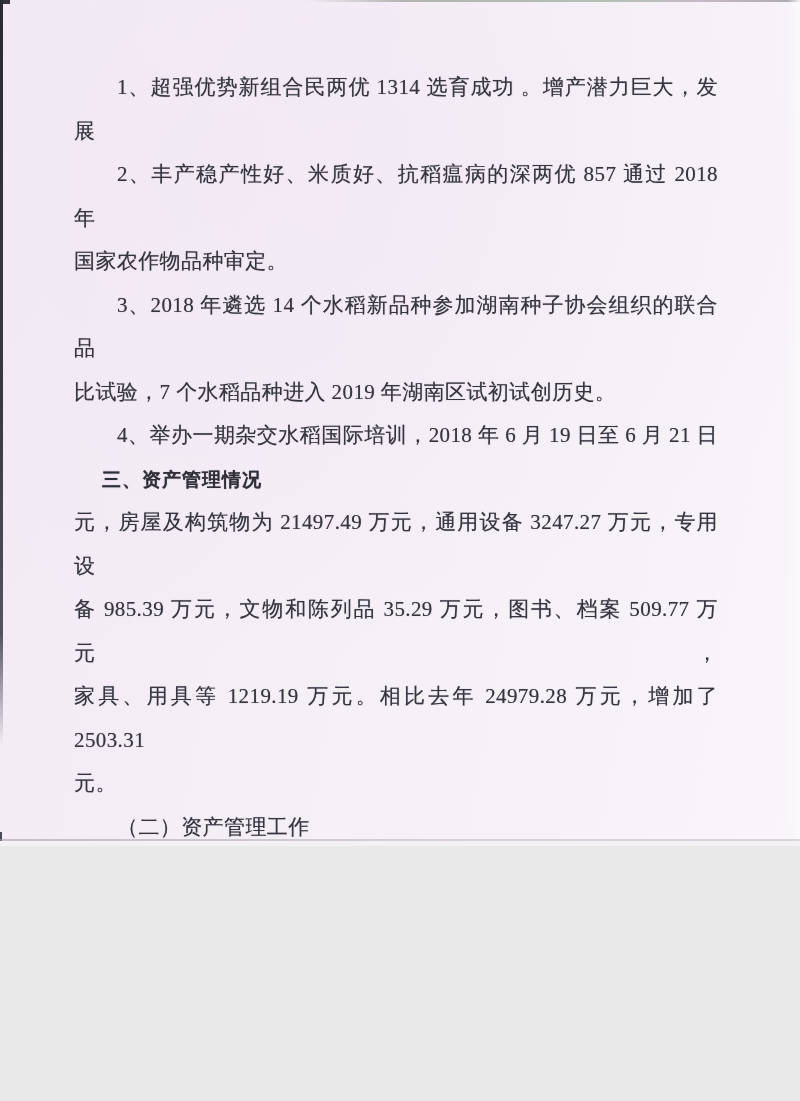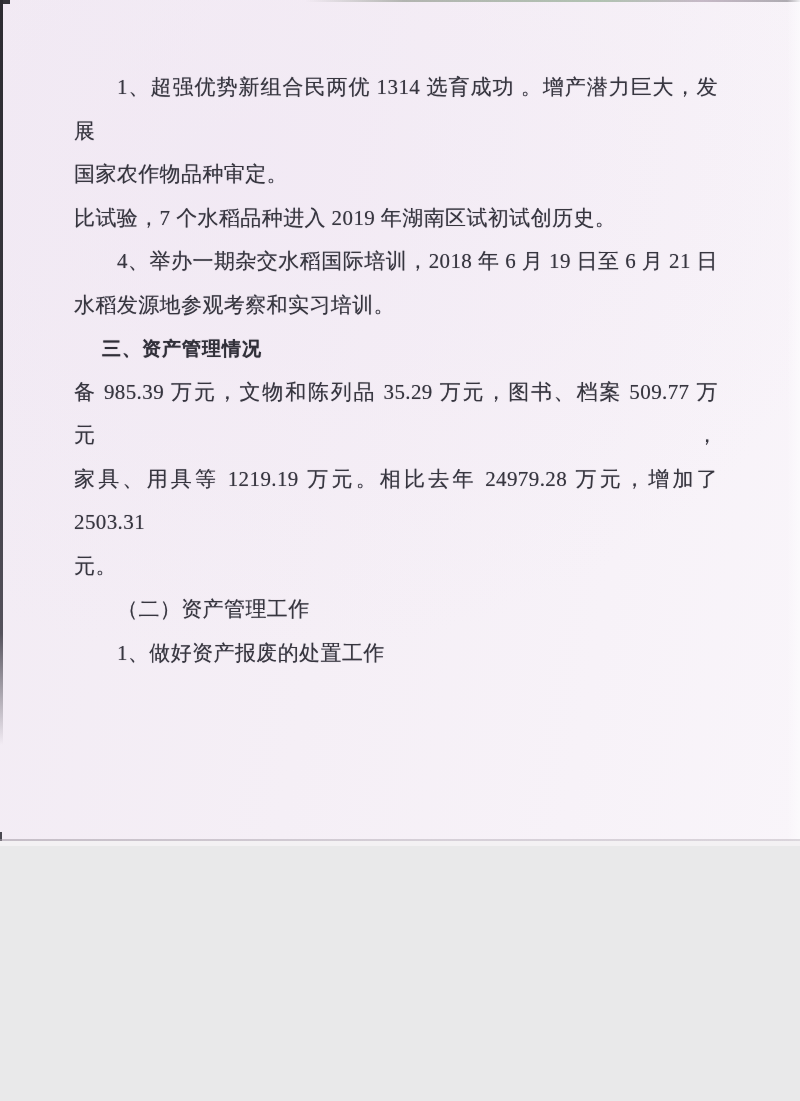--- a/index.html
+++ b/index.html
@@ -76,25 +76,27 @@
   <div class="edge-top"></div>
   <div class="edge-top-left"></div>
   <div class="edge-left"></div>
   <div class="edge-left-bottom"></div>
   <div class="edge-right"></div>
   <div class="edge-bottom-line"></div>
   <div class="edge-bottom-strip"></div>
 
   <div class="content">
     <div class="ln indent fill">1、超强优势新组合民两优 1314 选育成功 。增产潜力巨大，发展</div>
+    <div class="ln indent fill">2、丰产稳产性好、米质好、抗稻瘟病的深两优 857 通过 2018 年</div>
     <div class="ln">国家农作物品种审定。</div>
+    <div class="ln indent fill">3、2018 年遴选 14 个水稻新品种参加湖南种子协会组织的联合品</div>
     <div class="ln">比试验，7 个水稻品种进入 2019 年湖南区试初试创历史。</div>
     <div class="ln indent fill">4、举办一期杂交水稻国际培训，2018 年 6 月 19 日至 6 月 21 日</div>
-    <div class="ln">水稻发源地参观考察和实习培训。</div>
     <div class="ln heading">三、资产管理情况</div>
+    <div class="ln fill">元，房屋及构筑物为 21497.49 万元，通用设备 3247.27 万元，专用设</div>
     <div class="ln fill">备 985.39 万元，文物和陈列品 35.29 万元，图书、档案 509.77 万元，</div>
     <div class="ln fill">家具、用具等 1219.19 万元。相比去年 24979.28 万元，增加了 2503.31</div>
     <div class="ln">元。</div>
     <div class="ln indent">（二）资产管理工作</div>
     <div class="ln indent">1、做好资产报废的处置工作</div>
 
   </div>
 
   <div class="page-number">6</div>
 

